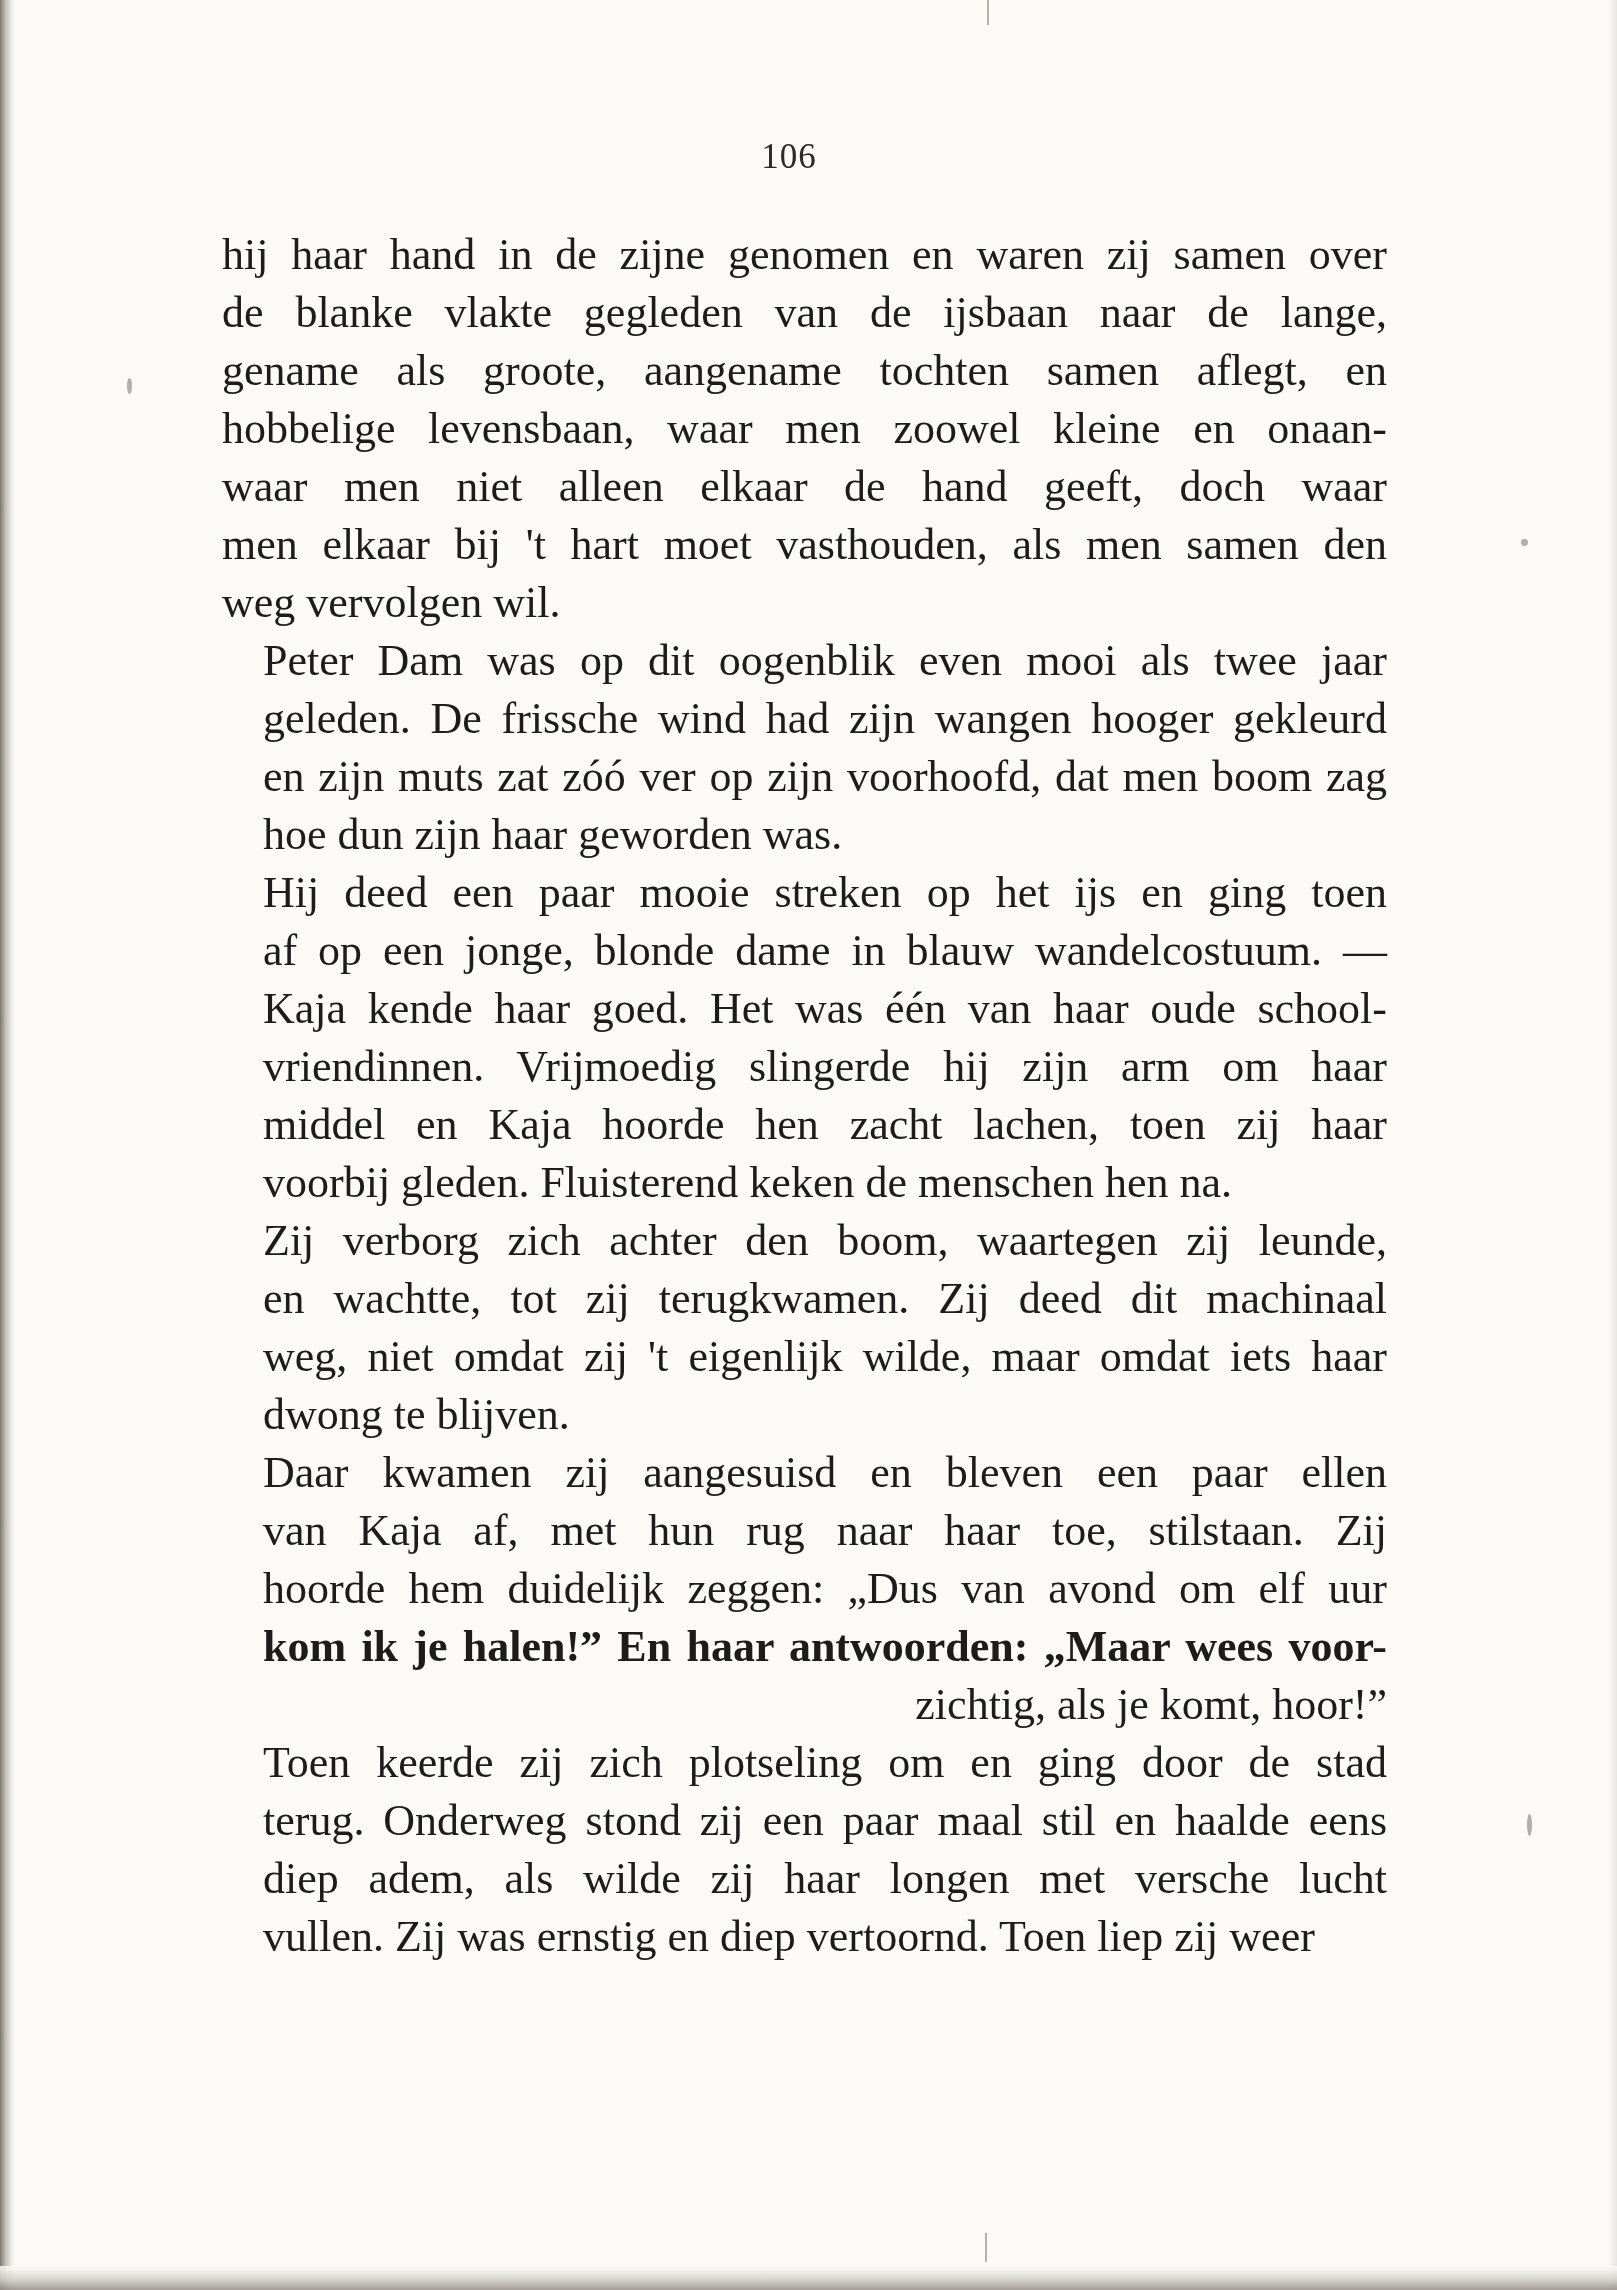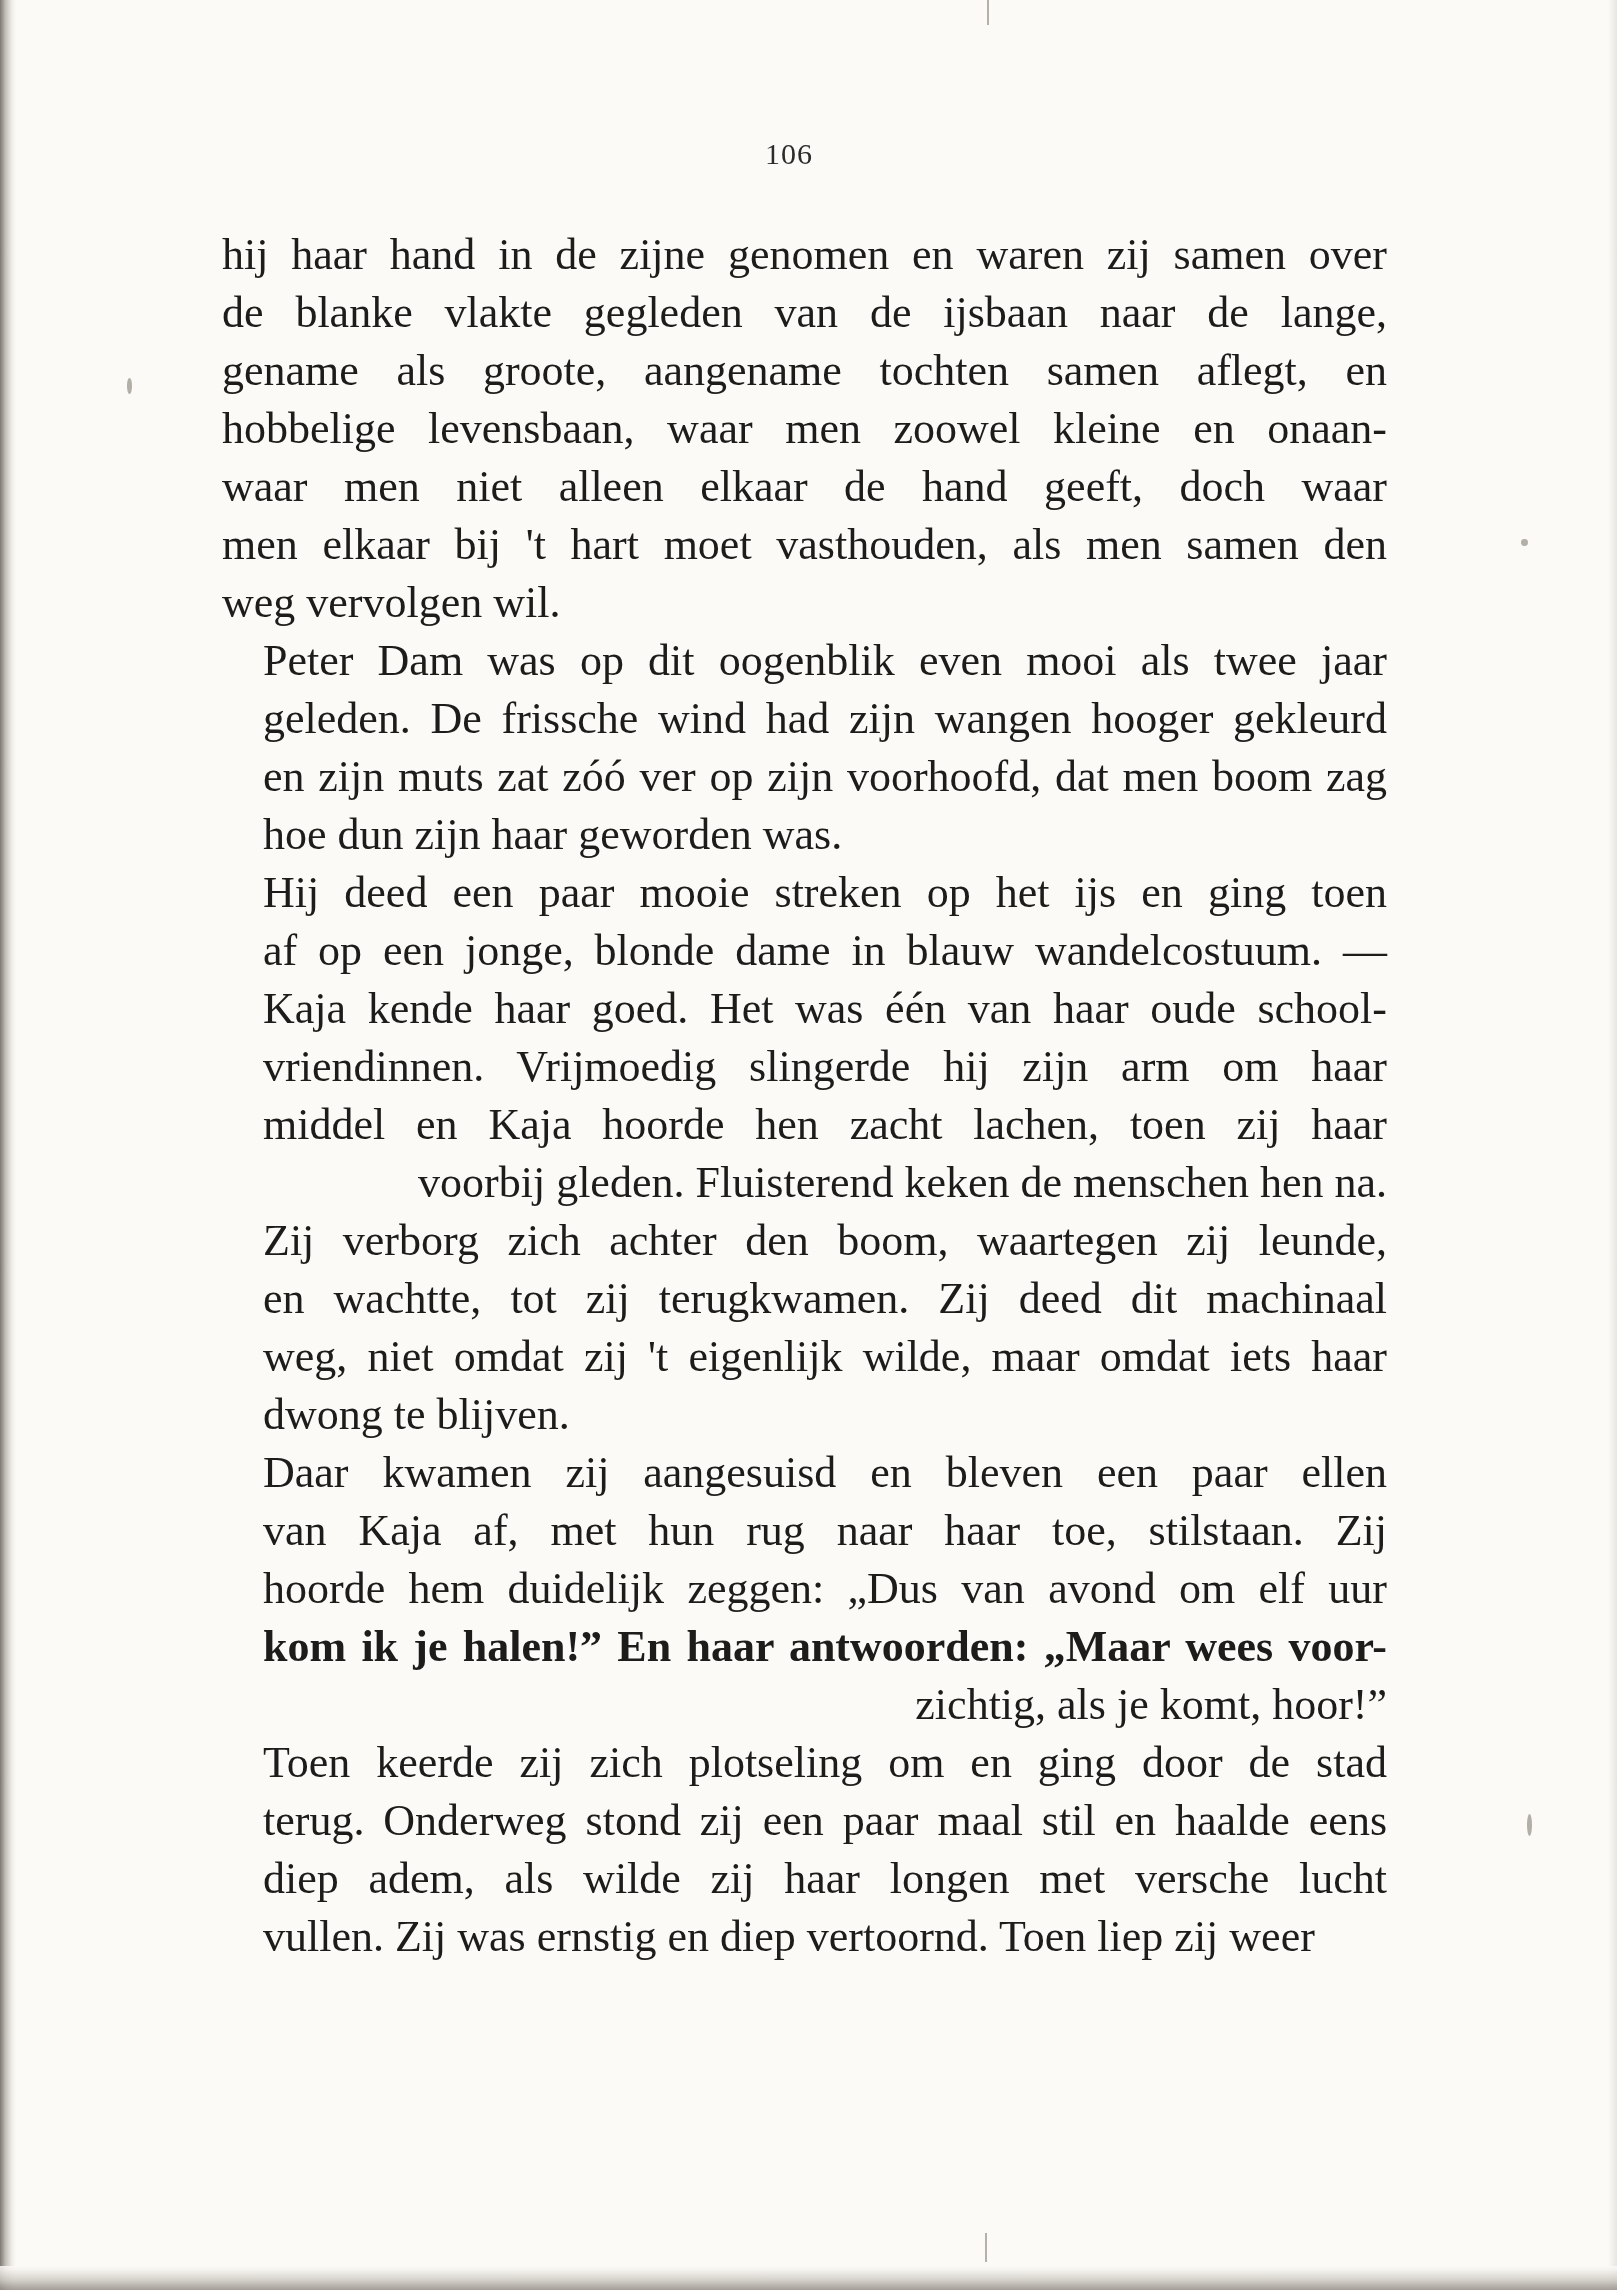--- a/index.html
+++ b/index.html
@@ -44,21 +44,21 @@
     height: 2291px;
     background: linear-gradient(to left, #ddd9d2 0%, #fbfaf7 100%);
     opacity: 0.7;
   }
   .page-number {
     position: absolute;
     top: 137px;
     left: 0;
     width: 1578px;
     text-align: center;
-    font-size: 30px;
+    font-size: 35px;
     letter-spacing: 1px;
     color: #2b2b2b;
   }
   .text-block {
     position: absolute;
     top: 226px;
     left: 222px;
     width: 1165px;
     color: #1d1c1b;
     font-size: 44px;
@@ -123,21 +123,21 @@
       <span class="line" style="text-align: justify; text-align-last: justify;"><span style="display: inline;">en zijn muts zat zóó ver op zijn voorhoofd, dat men boom zag</span></span>
       <span class="line" style="text-align: left;">hoe dun zijn haar geworden was.</span>
     </p>
 
     <p class="para indent">
       <span class="line" style="text-indent: 41px; text-align: justify; text-align-last: justify;"><span style="display: inline;">Hij deed een paar mooie streken op het ijs en ging toen</span></span>
       <span class="line" style="text-align: justify; text-align-last: justify;"><span style="display: inline;">af op een jonge, blonde dame in blauw wandelcostuum. —</span></span>
       <span class="line" style="text-align: justify; text-align-last: justify;"><span style="display: inline;">Kaja kende haar goed. Het was één van haar oude school-</span></span>
       <span class="line" style="text-align: justify; text-align-last: justify;"><span style="display: inline;">vriendinnen. Vrijmoedig slingerde hij zijn arm om haar</span></span>
       <span class="line" style="text-align: justify; text-align-last: justify;"><span style="display: inline;">middel en Kaja hoorde hen zacht lachen, toen zij haar</span></span>
-      <span class="line" style="text-align: right;">voorbij gleden. Fluisterend keken de menschen hen na.</span>
+      <span class="line" style="text-align: left;">voorbij gleden. Fluisterend keken de menschen hen na.</span>
     </p>
 
     <p class="para indent">
       <span class="line" style="text-indent: 41px; text-align: justify; text-align-last: justify;"><span style="display: inline;">Zij verborg zich achter den boom, waartegen zij leunde,</span></span>
       <span class="line" style="text-align: justify; text-align-last: justify;"><span style="display: inline;">en wachtte, tot zij terugkwamen. Zij deed dit machinaal</span></span>
       <span class="line" style="text-align: justify; text-align-last: justify;"><span style="display: inline;">weg, niet omdat zij 't eigenlijk wilde, maar omdat iets haar</span></span>
       <span class="line" style="text-align: left;">dwong te blijven.</span>
     </p>
 
     <p class="para indent">

